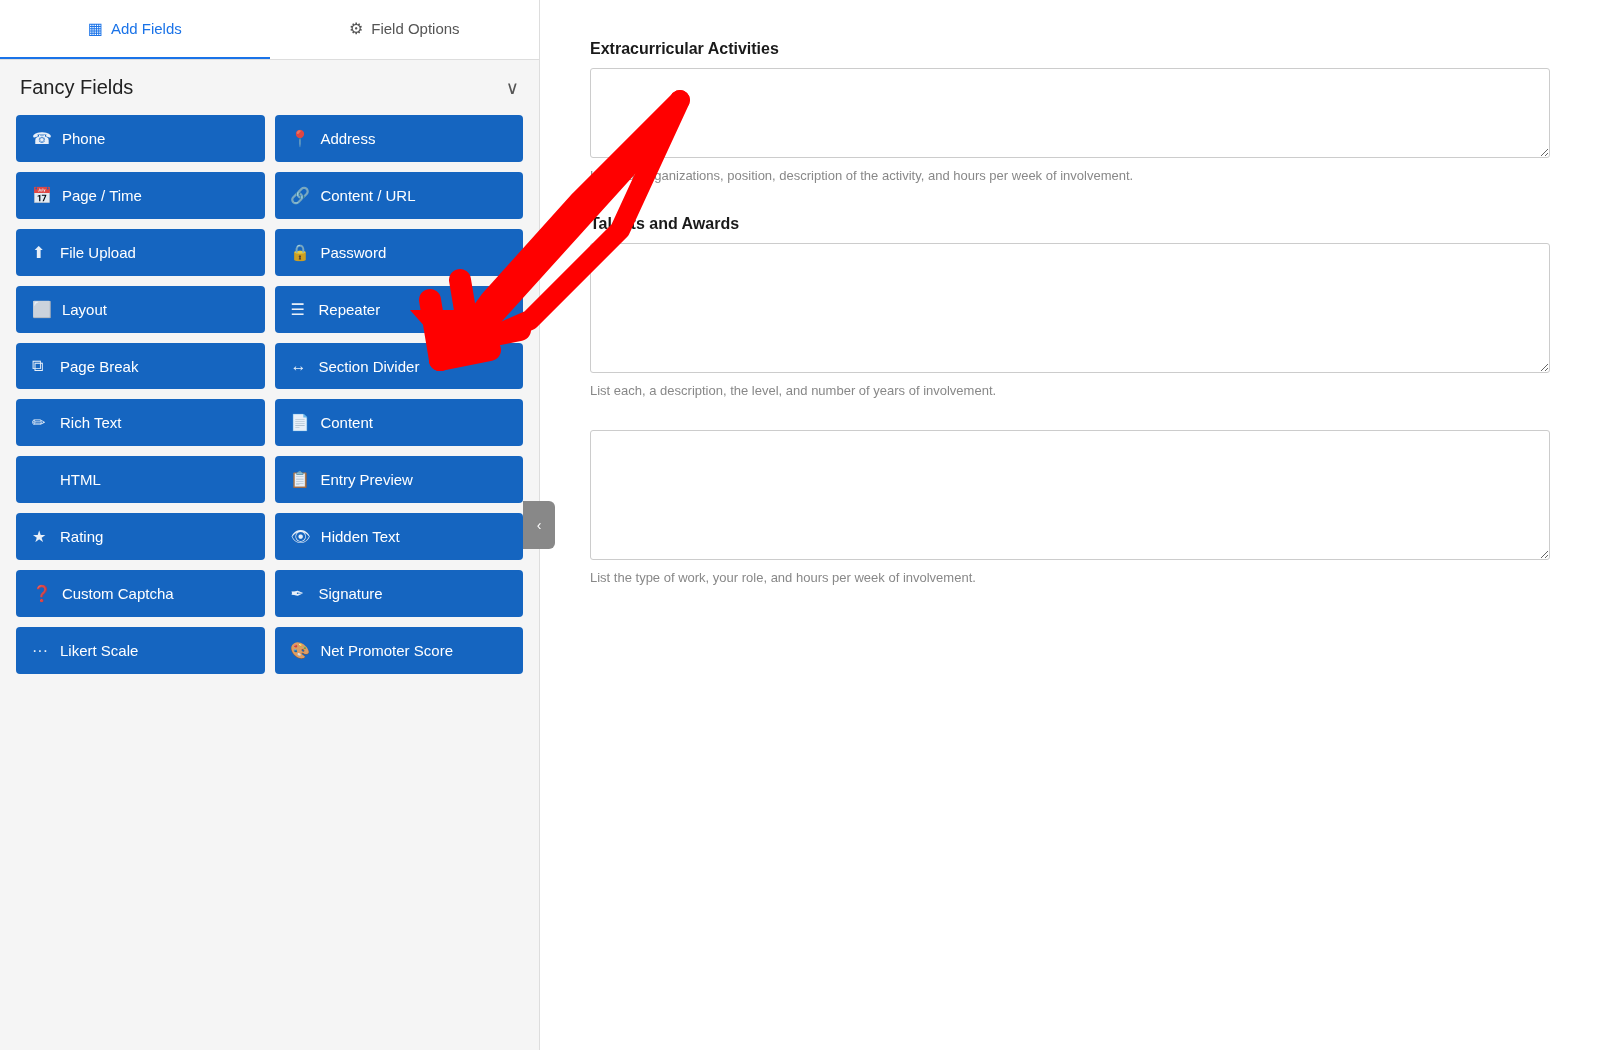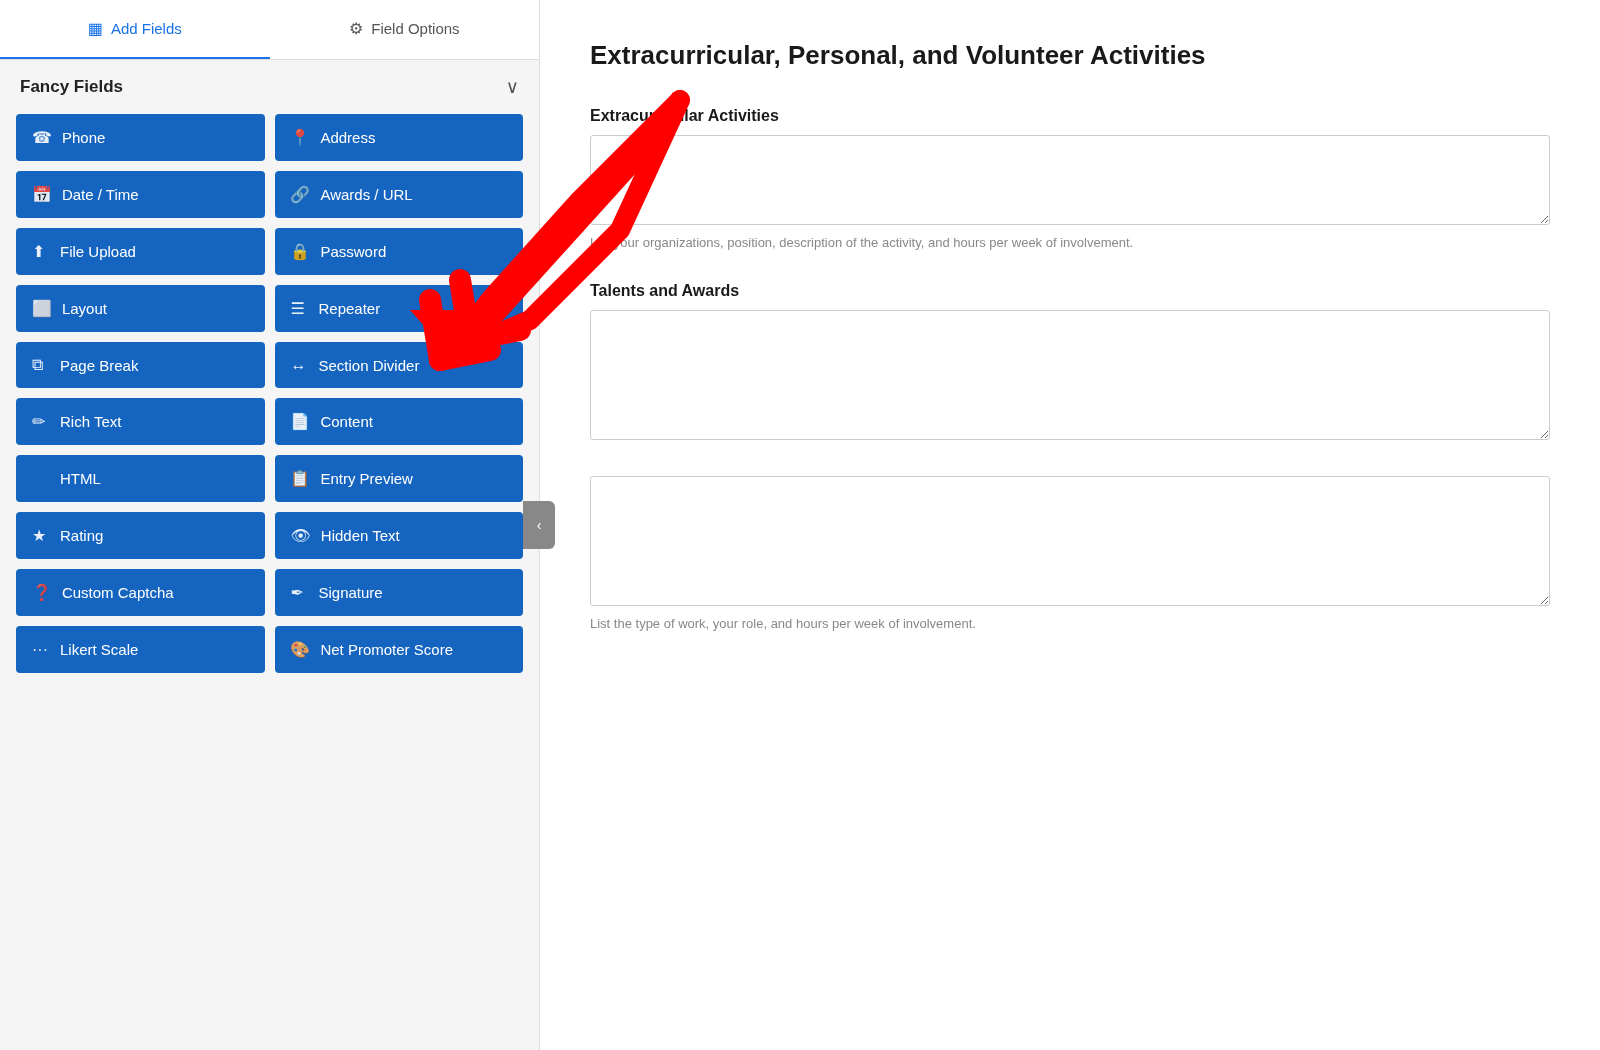--- a/index.html
+++ b/index.html
@@ -48,22 +48,22 @@
     }
 
     .section-header {
       display: flex;
       align-items: center;
       justify-content: space-between;
       margin-bottom: 16px;
       padding: 0 4px;
     }
     .section-title {
-      font-size: 17px;
-      font-weight: 700;
+      font-size: 20px;
+      font-weight: 400;
       color: #222;
     }
     .chevron-icon {
       font-size: 18px;
       color: #555;
       cursor: pointer;
     }
 
     .fields-grid {
       display: grid;
@@ -192,25 +192,25 @@
     <button class="field-btn">
           <span class="btn-icon">☎</span>
           <span>Phone</span>
         </button>
         <button class="field-btn">
           <span class="btn-icon">📍</span>
           <span>Address</span>
         </button>
         <button class="field-btn">
           <span class="btn-icon">📅</span>
-          <span>Date / Time</span>
+          <span>Page / Time</span>
         </button>
         <button class="field-btn">
           <span class="btn-icon">🔗</span>
-          <span>Awards / URL</span>
+          <span>Content / URL</span>
         </button>
         <button class="field-btn">
           <span class="btn-icon">⬆</span>
           <span>File Upload</span>
         </button>
         <button class="field-btn">
           <span class="btn-icon">🔒</span>
           <span>Password</span>
         </button>
         <button class="field-btn">
@@ -271,26 +271,25 @@
         </button>
       </div>
   </div>
 
   <button class="collapse-btn">
     <span>‹</span>
   </button>
 </div>
 
 <div class="right-panel">
-  <h1 class="form-title">Extracurricular, Personal, and Volunteer Activities</h1>
 
   <div id="form-fields-container">
 
   <div class="form-field-group"><div class="field-label">Extracurricular Activities</div><textarea class="field-textarea" style=""></textarea><div class="field-hint">List your organizations, position, description of the activity, and hours per week of involvement.</div></div>
-      <div class="form-field-group"><div class="field-label">Talents and Awards</div><textarea class="field-textarea field-textarea-large" style=""></textarea></div>
+      <div class="form-field-group"><div class="field-label">Talents and Awards</div><textarea class="field-textarea field-textarea-large" style=""></textarea><div class="field-hint">List each, a description, the level, and number of years of involvement.</div></div>
       <div class="form-field-group"><textarea class="field-textarea field-textarea-large" style=""></textarea><div class="field-hint">List the type of work, your role, and hours per week of involvement.</div></div>
     </div>
 </div>
 
 <svg class="arrow-overlay" viewBox="0 0 1600 1050" xmlns="http://www.w3.org/2000/svg" style="position:fixed;top:0;left:0;width:1600px;height:1050px;pointer-events:none;z-index:999;">
 
   <g>
 
     <line x1="660" y1="130" x2="440" y2="360" stroke="red" stroke-width="22" stroke-linecap="round"></line>
 

